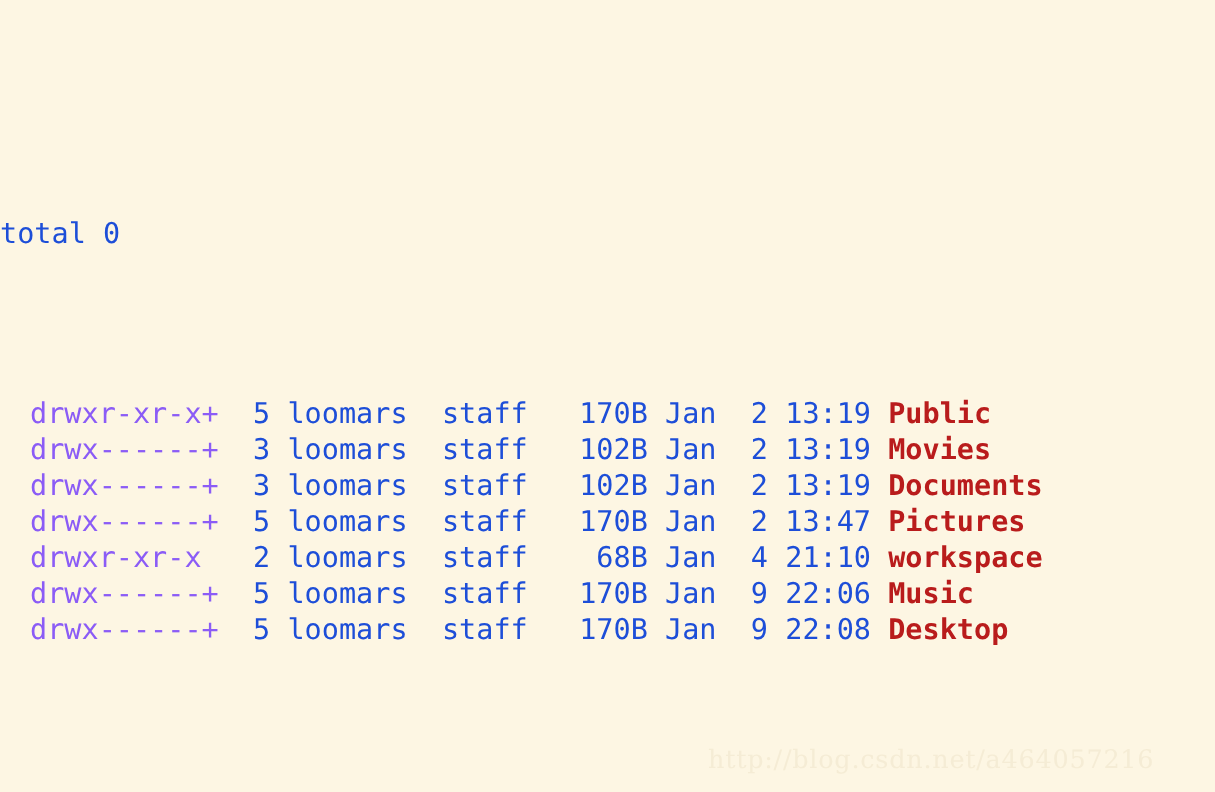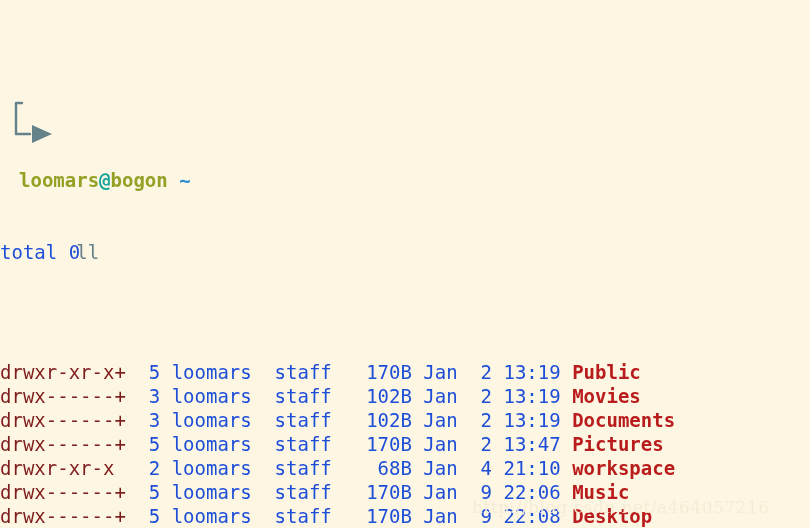--- a/index.html
+++ b/index.html
@@ -54,49 +54,41 @@
     width: 56px;
     height: 48px;
     pointer-events: none;
   }
 
   .user     { color: #93a125; font-weight: bold; }
   .at       { color: #12a39a; font-weight: bold; }
   .host     { color: #93a125; font-weight: bold; }
   .path     { color: #268bd2; font-weight: bold; }
   .cmd      { color: #65828b; }
-  .perm     { color: #7f1d1d; }
+  .perm     { color: #8b5cf6; padding-left: 20px; }
   .dirname  { color: #b91c1c; font-weight: bold; }
   .plain    { color: #1d4ed8; }
 
   #watermark {
     position: absolute;
     left: 472px;
     top: 497px;
     font-family: "DejaVu Serif", "Liberation Serif", serif;
     font-size: 17px;
     color: #f5ecd5;
     letter-spacing: 0.5px;
     white-space: pre;
   }
 </style>
 </head>
 <body>
 
 <div id="term">
 
   
-  <div class="prompt-block">
-    <svg class="deco" viewBox="0 0 56 48" xmlns="http://www.w3.org/2000/svg">
-      <path d="M14 7 L8 7 L8 38 L22 38" fill="none" stroke="#65828b" stroke-width="2.4" stroke-linecap="round" stroke-linejoin="round"></path>
-      <path d="M24 29 L44 38 L24 47 Z" fill="#65828b"></path>
-    </svg>
-    <div class="prompt-line1"><span class="user">loomars</span><span class="at">@</span><span class="host">bogon</span> <span class="path">~</span></div>
-    <div class="prompt-line2">     <span class="cmd">ll</span></div>
-  </div>
 
   
   <div class="line"><span class="plain">total 0</span></div>
 
   
   <div id="listing-rows"><div class="line"><span class="perm">drwxr-xr-x+</span> <span class="plain"> 5</span> <span class="plain">loomars</span>  <span class="plain">staff</span>   <span class="plain">170B</span> <span class="plain">Jan</span> <span class="plain"> 2</span> <span class="plain">13:19</span> <span class="dirname">Public</span></div><div class="line"><span class="perm">drwx------+</span> <span class="plain"> 3</span> <span class="plain">loomars</span>  <span class="plain">staff</span>   <span class="plain">102B</span> <span class="plain">Jan</span> <span class="plain"> 2</span> <span class="plain">13:19</span> <span class="dirname">Movies</span></div><div class="line"><span class="perm">drwx------+</span> <span class="plain"> 3</span> <span class="plain">loomars</span>  <span class="plain">staff</span>   <span class="plain">102B</span> <span class="plain">Jan</span> <span class="plain"> 2</span> <span class="plain">13:19</span> <span class="dirname">Documents</span></div><div class="line"><span class="perm">drwx------+</span> <span class="plain"> 5</span> <span class="plain">loomars</span>  <span class="plain">staff</span>   <span class="plain">170B</span> <span class="plain">Jan</span> <span class="plain"> 2</span> <span class="plain">13:47</span> <span class="dirname">Pictures</span></div><div class="line"><span class="perm">drwxr-xr-x </span> <span class="plain"> 2</span> <span class="plain">loomars</span>  <span class="plain">staff</span>   <span class="plain"> 68B</span> <span class="plain">Jan</span> <span class="plain"> 4</span> <span class="plain">21:10</span> <span class="dirname">workspace</span></div><div class="line"><span class="perm">drwx------+</span> <span class="plain"> 5</span> <span class="plain">loomars</span>  <span class="plain">staff</span>   <span class="plain">170B</span> <span class="plain">Jan</span> <span class="plain"> 9</span> <span class="plain">22:06</span> <span class="dirname">Music</span></div><div class="line"><span class="perm">drwx------+</span> <span class="plain"> 5</span> <span class="plain">loomars</span>  <span class="plain">staff</span>   <span class="plain">170B</span> <span class="plain">Jan</span> <span class="plain"> 9</span> <span class="plain">22:08</span> <span class="dirname">Desktop</span></div></div>
 
   
   
 

